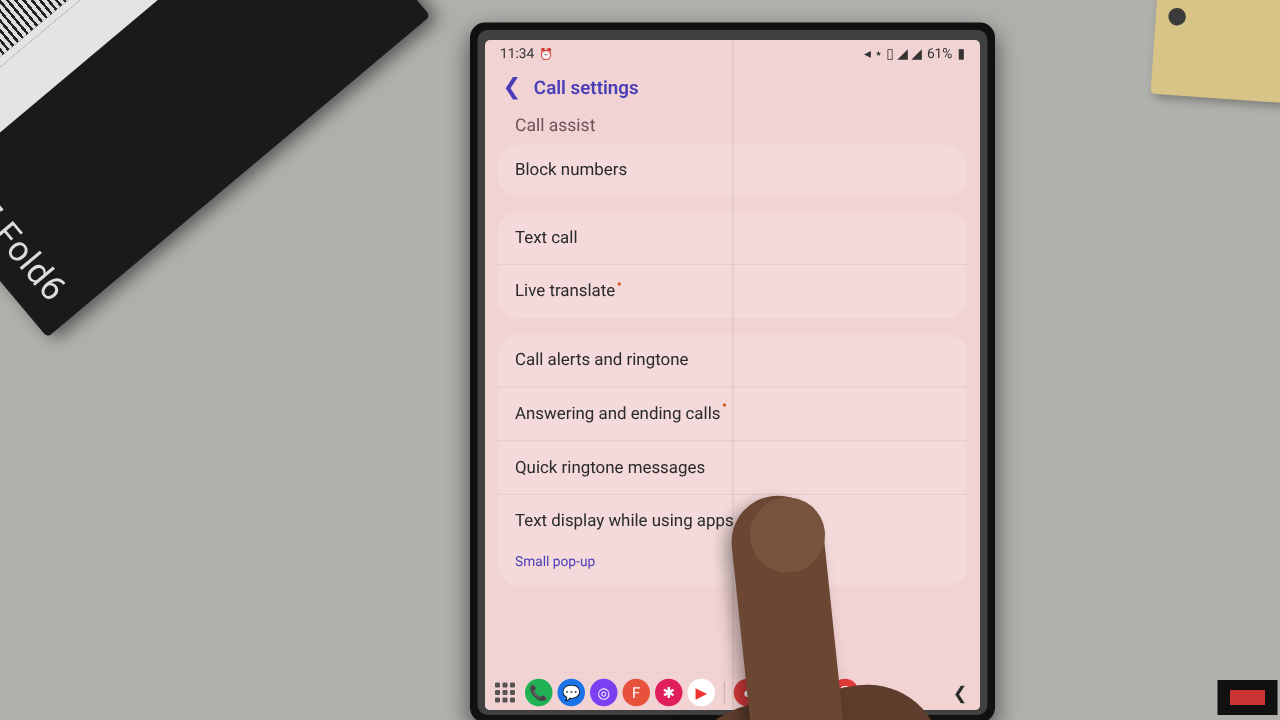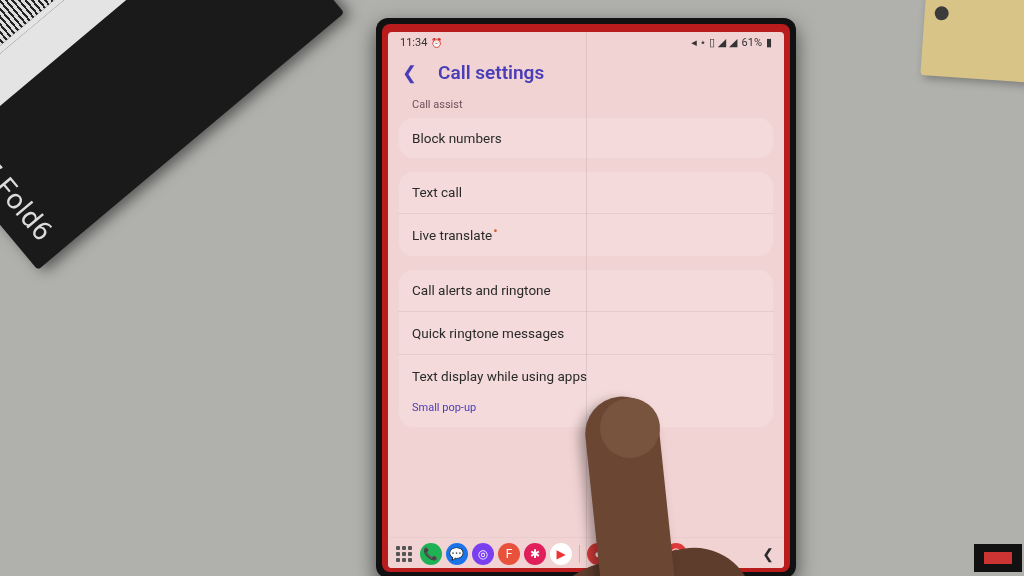--- a/index.html
+++ b/index.html
@@ -106,21 +106,21 @@
     height: 560px;
     background: #111;
     border-radius: 12px;
     box-shadow: 0 8px 20px rgba(0,0,0,0.6);
     padding: 6px;
     box-sizing: border-box;
   }
   .bezel {
     width: 100%;
     height: 100%;
-    background: #b91c1c;
+    background: #404040;
     border-radius: 8px;
     padding: 8px 6px 4px 6px;
     box-sizing: border-box;
     position: relative;
   }
   .fold-line {
     position: absolute;
     top: 0;
     left: 50%;
     width: 1px;
@@ -165,35 +165,34 @@
     padding: 10px 14px 12px 14px;
     gap: 10px;
   }
   .back-chevron {
     font-size: 18px;
     color: #4a3db8;
     cursor: pointer;
     line-height: 1;
   }
   .header-title {
-    font-size: 19px;
+    font-size: 15px;
     color: #4a3db8;
     font-weight: 600;
-    margin-left: 11px;
   }
 
   
   .content {
     flex: 1;
     padding: 0 10px;
     overflow: hidden;
   }
   .section-label {
     color: #6e4f5a;
-    font-size: 11px;
+    font-size: 14px;
     padding: 2px 14px 6px 14px;
   }
   .card {
     background: #f4dada;
     border-radius: 16px;
     margin-bottom: 12px;
     overflow: hidden;
     box-shadow: inset 0 0 0 1px rgba(0,0,0,0.02);
   }
   .row {
@@ -350,20 +349,23 @@
             <span>Text call</span>
           </div>
           <div class="row">
             <span>Live translate</span><sup class="dot">•</sup>
           </div>
         </div>
 
         <div class="card">
           <div class="row">
             <span>Call alerts and ringtone</span>
+          </div>
+          <div class="row">
+            <span>Answering and ending calls</span><sup class="dot">•</sup>
           </div>
           <div class="row">
             <span>Quick ringtone messages</span>
           </div>
           <div class="row">
             <span>Text display while using apps</span>
             <span class="sub">Small pop-up</span>
           </div>
         </div>
 

